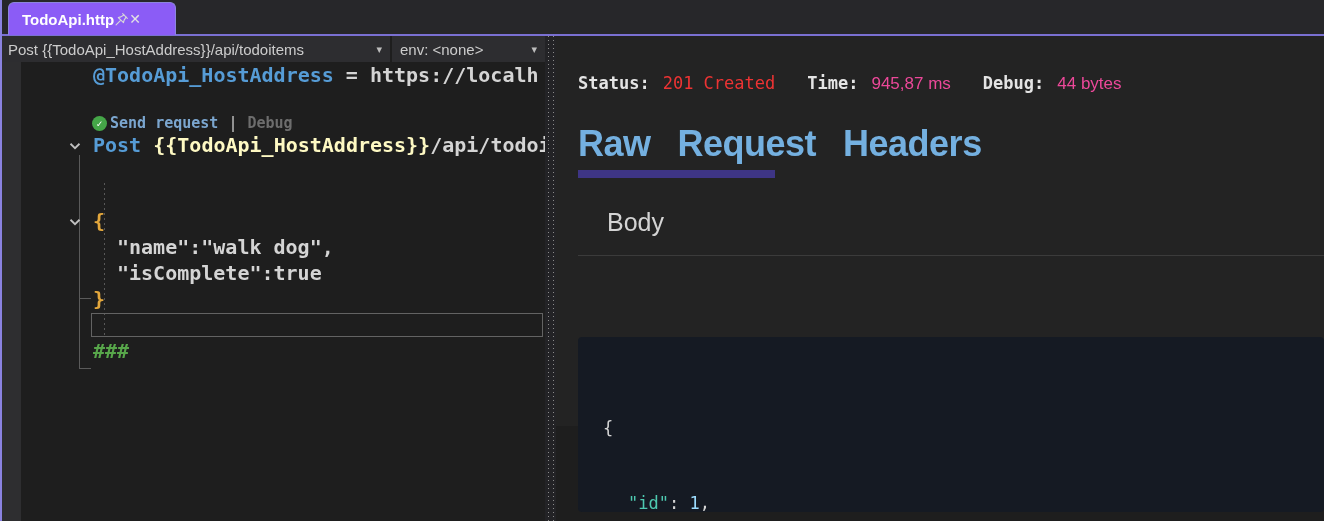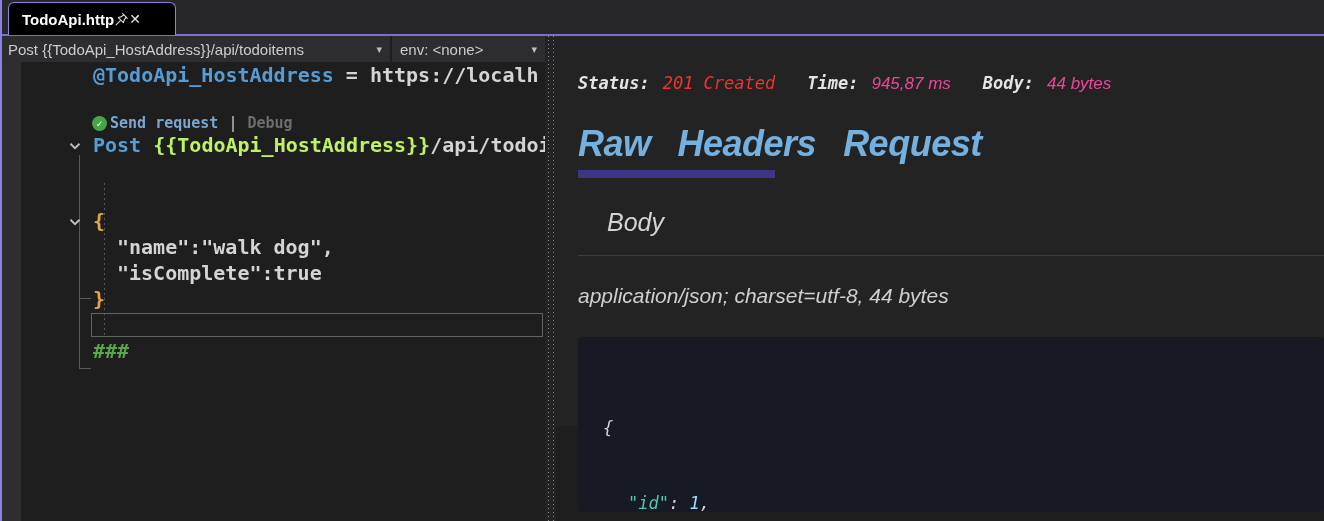--- a/index.html
+++ b/index.html
@@ -8,21 +8,21 @@
     position:relative; width:1324px; height:521px; overflow:hidden;
     background:#1e1e1e; font-family:"Liberation Sans", sans-serif;
   }
 
   
   .left-accent { position:absolute; left:0; top:0; width:2px; height:521px; background:#8A82E0; z-index:40; }
   .tabbar { position:absolute; left:0; top:0; width:1324px; height:34px; background:#27272a; }
   .accent-line { position:absolute; left:0; top:34px; width:1324px; height:2px; background:#7A70D2; z-index:5; }
   .doc-tab {
     position:absolute; left:8px; top:2px; height:33px; width:168px;
-    background:#000000; border:1px solid #8C85DE; border-bottom:none;
+    background:#8b5cf6; border:1px solid #8C85DE; border-bottom:none;
     border-radius:6px 6px 0 0; display:flex; align-items:center; 
     padding:0 10px 0 13px; z-index:6;
   }
   .doc-tab-title { color:#ffffff; font-weight:700; font-size:15px; white-space:nowrap; }
   .tab-icon { color:#e3e3e3; font-size:14px; line-height:14px; cursor:pointer; }
   .pin-svg { width:15px; height:15px; display:block; }
 
   
   .toolbar { position:absolute; left:0; top:36px; width:545px; height:26px; background:#2d2d30; display:flex; z-index:4; }
   .dd { display:flex; align-items:center; color:#cccccc; font-size:15px; padding:0 8px; cursor:pointer; }
@@ -31,21 +31,21 @@
   .dd-divider { width:2px; background:#1e1e1e; }
   .dd-caret { margin-left:auto; color:#bdbdbd; font-size:11px; }
   .dd-label { white-space:nowrap; overflow:hidden; }
 
   
   .editor { position:absolute; left:0; top:62px; width:545px; height:459px; overflow:hidden; background:#1e1e1e; }
   .glyph-margin { position:absolute; left:2px; top:0; width:19px; height:459px; background:#2e2e30; }
   .cl { position:absolute; left:93px; white-space:pre; font-family:"DejaVu Sans Mono","Liberation Mono",monospace;
         font-size:20px; line-height:26px; font-weight:600; color:#d4d4d4; }
   .tok-blue { color:#569cd6; }
-  .tok-varref { color:#bef264; }
+  .tok-varref { color:#fef9c3; }
   .tok-plain { color:#d4d4d4; }
   .tok-bracket { color:#e3a73c; }
   .tok-comment { color:#57a64a; }
   .codelens { position:absolute; left:92px; top:52px; display:flex; align-items:center;
               font-family:"DejaVu Sans Mono","Liberation Mono",monospace; font-size:15px; font-weight:600; line-height:18px; }
   .check-badge { width:15px; height:15px; border-radius:50%; background:#45a648; color:#ffffff;
                  font-size:10px; line-height:15px; text-align:center; margin-right:3px; font-weight:700; }
   .lens-send { color:#7ba6cf; cursor:pointer; }
   .lens-sep { color:#cccccc; margin:0 10px; font-weight:400; }
   .lens-debug { color:#6d6d6d; cursor:pointer; }
@@ -57,21 +57,21 @@
                   background:repeating-linear-gradient(to bottom,#585858 0 2px,transparent 2px 5px); }
   .current-line-box { position:absolute; left:91px; top:251px; width:452px; height:24px; border:1px solid #636363; }
 
   
   .splitter { position:absolute; left:545px; top:36px; width:11px; height:485px; background:#232326; cursor:col-resize; z-index:3; }
   .splitter .dots { position:absolute; top:0; width:1px; height:100%;
                     background:repeating-linear-gradient(to bottom,#8a8a8a 0 1px,transparent 1px 4px); }
   .dots.d1 { left:3px; } .dots.d2 { left:8px; }
 
   
-  .response { position:absolute; left:556px; top:36px; width:768px; height:390px; background:#232323;font-style:italic; }
+  .response { position:absolute; left:556px; top:36px; width:768px; height:390px; background:#232323; }
   .status-row { position:absolute; left:22px; top:37px; display:flex; align-items:baseline; white-space:pre; }
   .st-label { font-family:"DejaVu Sans Mono","Liberation Mono",monospace; font-size:17px; font-weight:700; color:#e4e4e4; margin-right:13px; }
   .st-status { font-family:"DejaVu Sans Mono","Liberation Mono",monospace; font-size:17px; font-weight:500; color:#ed3333; margin-right:32px; }
   .st-value { font-size:17px; color:#ec4899; margin-right:32px; }
   .resp-tabs { position:absolute; left:22px; top:88px; display:flex; gap:27px;
                font-size:36px; font-weight:700; color:#74b0e0; letter-spacing:-0.5px; }
   .resp-tab { cursor:pointer; line-height:40px; }
   .tab-underline { position:absolute; left:22px; top:134px; width:197px; height:8px; background:#3e3585; }
   .body-heading { position:absolute; left:22px; top:172px; font-size:25px; font-weight:500; color:#d4d4d4;margin-left:29px; }
   .rule { position:absolute; left:22px; top:219px; width:746px; height:1px; background:#3b3b3b; }
@@ -163,34 +163,33 @@
     <div class="dots d1"></div>
     <div class="dots d2"></div>
   </div>
 
   <div class="response">
     <div class="status-row">
       <span class="st-label">Status:</span>
       <span class="st-status">201 Created</span>
       <span class="st-label">Time:</span>
       <span class="st-value">945,87 ms</span>
-      <span class="st-label">Body:</span>
+      <span class="st-label">Debug:</span>
       <span class="st-value">44 bytes</span>
     </div>
 
     <div class="resp-tabs">
       <span class="resp-tab">Raw</span>
+      <span class="resp-tab">Request</span>
       <span class="resp-tab">Headers</span>
-      <span class="resp-tab">Request</span>
     </div>
     <div class="tab-underline"></div>
 
     <div class="body-heading">Body</div>
     <div class="rule"></div>
-    <div class="content-meta">application/json; charset=utf-8, 44 bytes</div>
 
     <div class="json-box">
       <div class="json-line j-punct">{</div>
       <div class="json-line indent"><span class="j-key">"id"</span><span class="j-punct">: </span><span class="val-number">1</span><span class="j-punct">,</span></div>
       
       
       
     </div>
   </div>
 </div>

